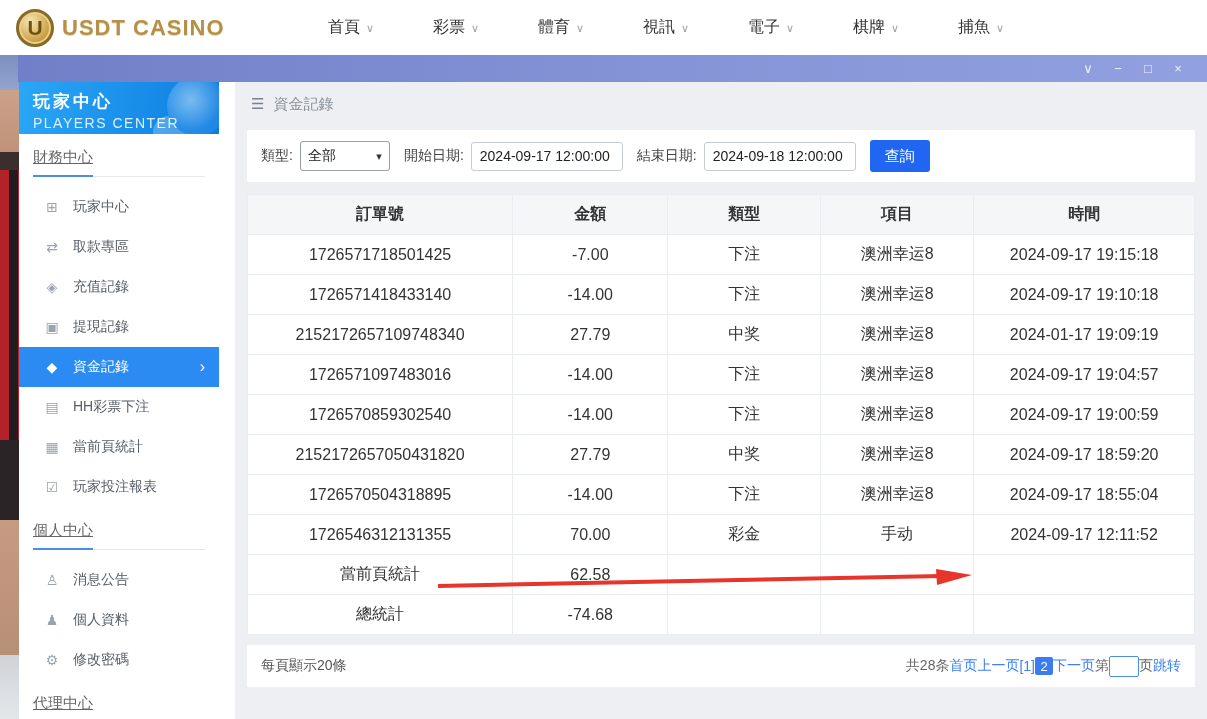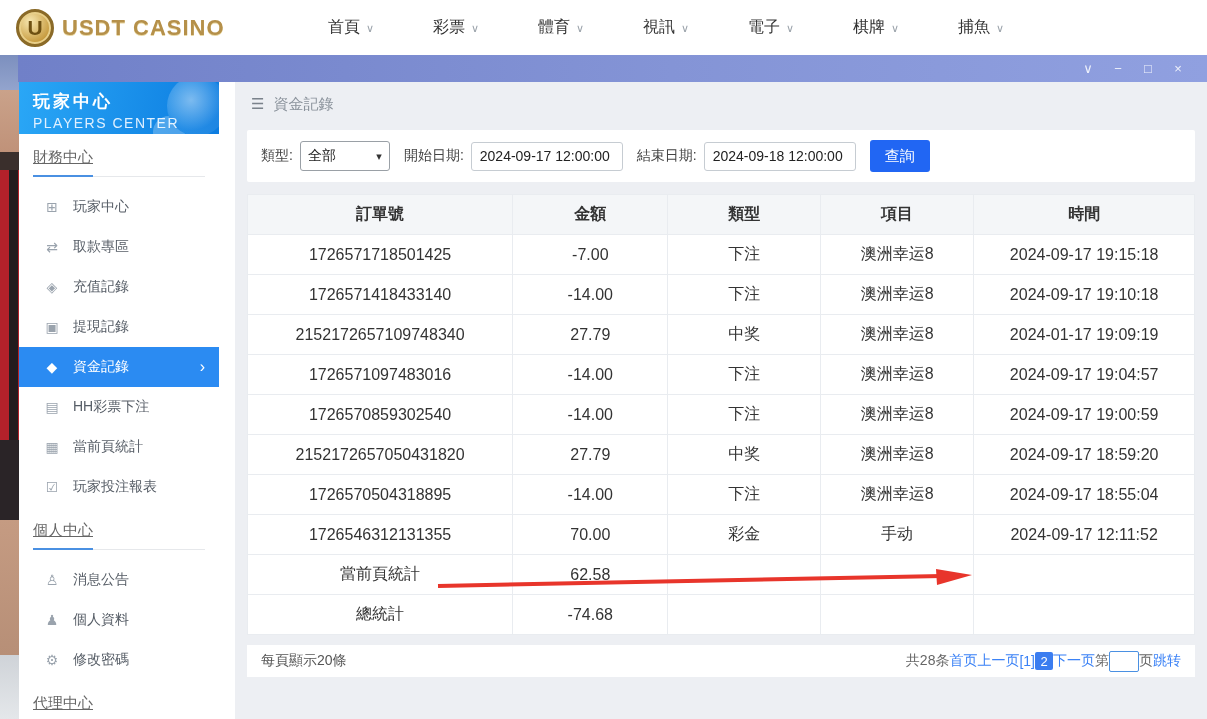--- a/index.html
+++ b/index.html
@@ -75,21 +75,21 @@
   .sel-arrow { font-size:11px; color:#333; }
   .date-input { width:152px; height:29px; border:1px solid #c6ccd2; border-radius:3px; font-size:14px; color:#222; padding:0 8px; margin-right:14px; font-family:Liberation Sans, sans-serif; }
   .search-btn { background:#2166f3; color:#fff; border:none; border-radius:3px; height:32px; padding:0 15px; font-size:15px; cursor:pointer; }
 
   .table-wrap { margin:12px 12px 0; background:#fff; }
   table { width:100%; border-collapse:collapse; font-size:16px; color:#333; }
   th, td { border:1px solid #e9ecf0; height:40px; text-align:center; }
   th { background:#f4f6f8; font-weight:bold; color:#333; }
   td { font-weight:normal; }
 
-  .footer-bar { margin:10px 12px 0; background:#fff; height:32px; display:flex; align-items:center; justify-content:space-between; padding:16px 14px; font-size:14px; color:#555; }
+  .footer-bar { margin:10px 12px 0; background:#fff; height:42px; display:flex; align-items:center; justify-content:space-between; padding:16px 14px; font-size:14px; color:#555; }
   .pagination { display:flex; align-items:center; }
   .pagination > * { margin-left:0; }
   .pg-total, .pg-text { color:#666; }
   .pg-link { color:#3b82f6; cursor:pointer; }
   .pg-current { background:#3b7df0; color:#fff; min-width:18px; height:18px; display:flex; align-items:center; justify-content:center; border-radius:2px; font-size:13px; padding:0 3px; }
   .pg-input { width:30px; height:21px; border:1px solid #4a90e2; border-radius:2px; }
 
   .arrow { position:absolute; left:195px; top:486px; width:550px; height:24px; z-index:6; pointer-events:none; }
 </style>
 </head>

